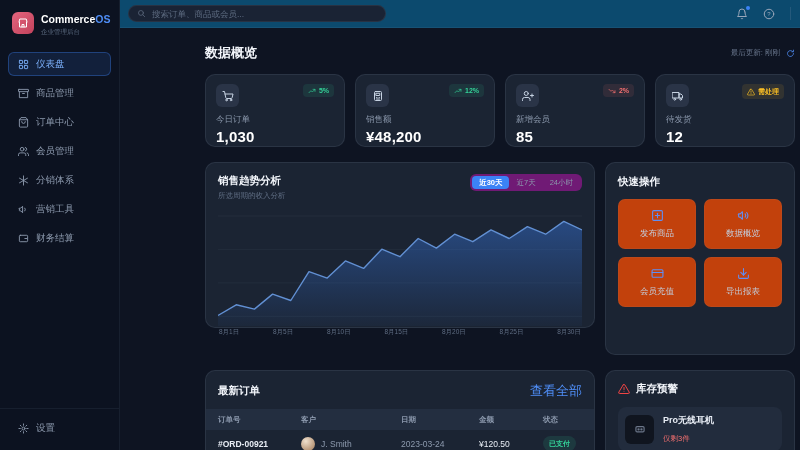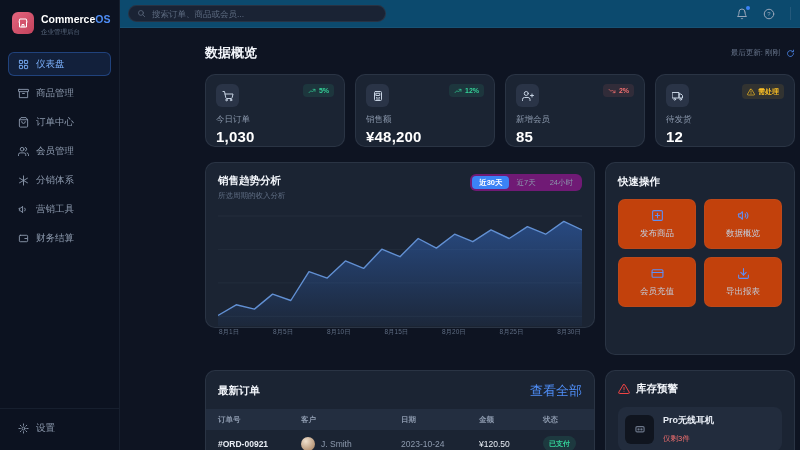--- a/index.html
+++ b/index.html
@@ -426,21 +426,21 @@
         <span>日期</span>
         <span>金额</span>
         <span>状态</span>
       </div>
       <div class="o-row">
         <span class="o-id">#ORD-00921</span>
         <span class="o-cust">
           <span class="avatar"></span>
           <span>J. Smith</span>
         </span>
-        <span>2023-10-24</span>
+        <span>2023-03-24</span>
         <span class="o-amount">¥120.50</span>
         <span class="status-pill">已支付</span>
       </div>
     </div>
 
     <div class="card inv-card">
       <div class="inv-head">
         <svg class="ic" viewBox="0 0 24 24">
             <path d="M10.3 3.8L1.8 18a2 2 0 0 0 1.7 3h17a2 2 0 0 0 1.7-3L13.7 3.8a2 2 0 0 0-3.4 0z"></path>
             <line x1="12" y1="9" x2="12" y2="13"></line>

